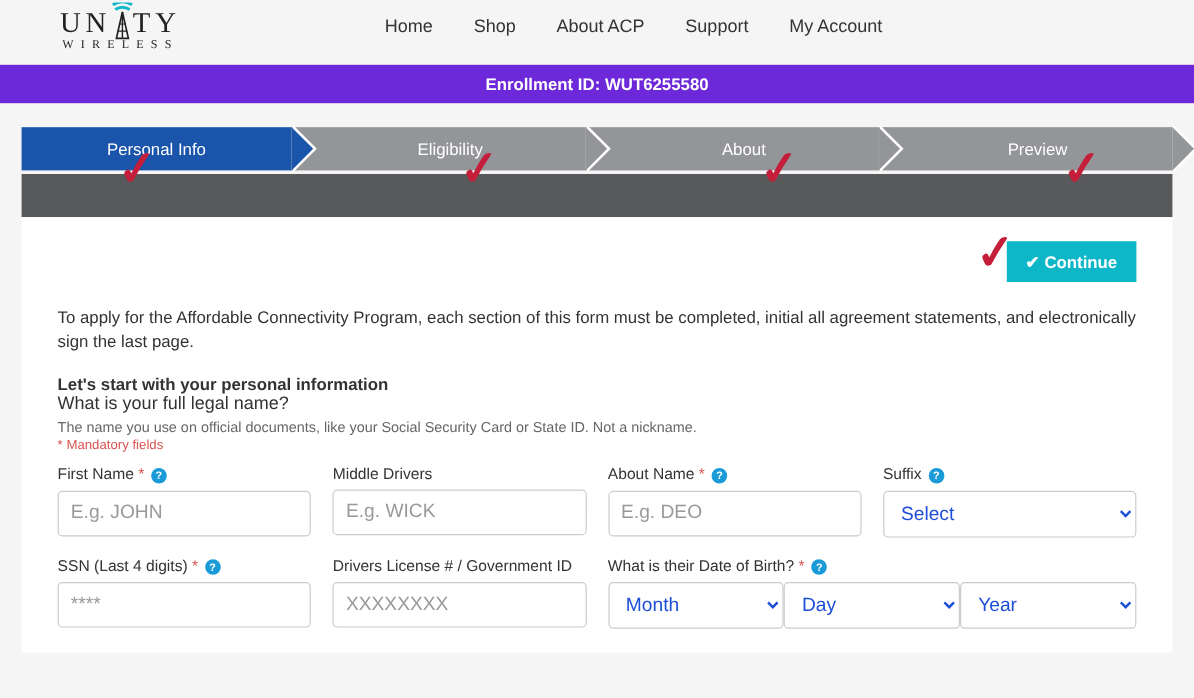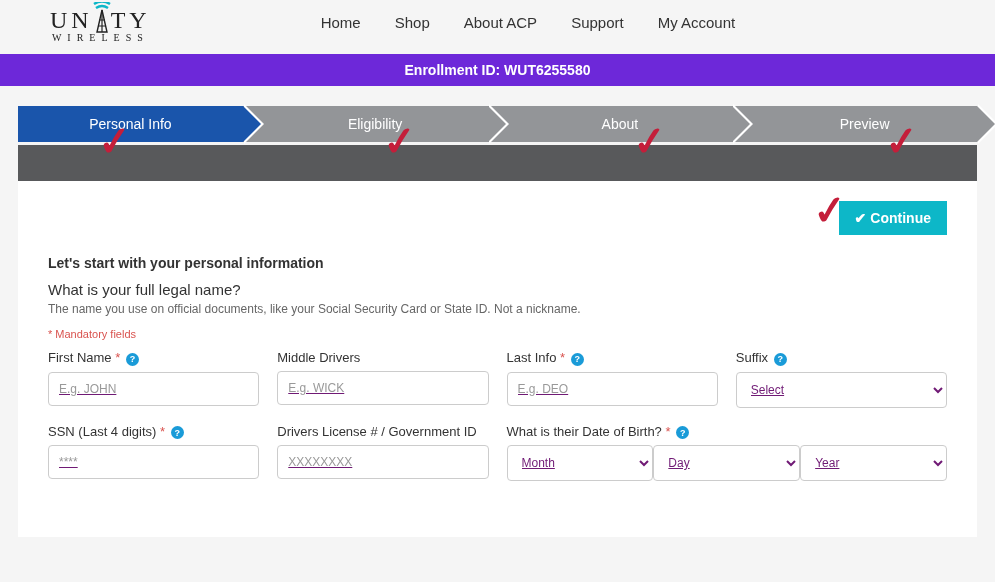--- a/index.html
+++ b/index.html
@@ -21,29 +21,29 @@
   .step-arrow-bg { position: absolute; right: -21px; top: -2px; width: 0; height: 0; border-top: 20px solid transparent; border-bottom: 20px solid transparent; border-left: 20px solid #fff; z-index: 1; }
   .step:first-child { padding-left: 0; }
   .step:not(:first-child) { padding-left: 20px; }
   .check-annot { position: absolute; font-size: 40px; color: #c41e3a; bottom: -22px; pointer-events: none; transform: rotate(-5deg); font-weight: bold;}
   .gray-bar { background: #58595b; height: 36px; margin-top: 3px; }
   .content { background: #fff; padding: 20px 30px 20px 30px; margin: 0 18px; min-height: 356px; }
   .continue-row { display: flex; justify-content: flex-end; margin-bottom: 20px; position: relative;}
   .continue-btn { background: #0db7c8; color: #fff; border: none; padding: 9px 16px; font-size: 14px; font-weight: 600; cursor: pointer; display:flex; align-items:center; gap:4px;}
   .continue-check-annot { position:absolute; right: 100px; top: -14px; color:#c41e3a; font-size:40px; transform:rotate(-5deg); font-weight:bold; pointer-events:none;}
   .intro { font-size: 14px; color: #333; margin-bottom: 18px; line-height: 1.4; }
-  .section-title { font-size: 14px; font-weight: 700; margin-bottom: 10px; }
+  .section-title { font-size: 14px; font-weight: 700; }
   .question { font-size: 15px; color: #333; margin-bottom: 4px; }
-  .hint { font-size: 12px; color: #666; margin-bottom: 12px; }
+  .hint { font-size: 12px; color: #666; margin-bottom: 2px; }
   .mandatory { font-size: 11px; color: #d9534f; margin-bottom: 10px; }
   .form-grid { display: grid; grid-template-columns: repeat(4, 1fr); gap: 18px; }
   .form-field label { font-size: 13px; color: #333; display: block; margin-bottom: 6px; }
   .req { color: #d9534f; }
   .help-icon { display:inline-flex; width:13px; height:13px; background:#1a9bd8; color:#fff; border-radius:50%; font-size:9px; align-items:center; justify-content:center; margin-left:2px; font-weight:bold;}
-  .form-field input, .form-field select { width: 100%; padding: 9px 10px; border: 1px solid #ccc; border-radius: 4px; font-size: 12px; color: #701a75; background:#fff;text-decoration:underline;}
+  .form-field input, .form-field select { width: 100%; padding: 9px 10px; border: 1px solid #ccc; border-radius: 4px; font-size: 16px; color: #1d4ed8; background:#fff;}
   .form-field input::placeholder { color: #999; }
   .dob-group { display:flex; }
   .dob-group select { flex:1;}
   .logo-tower { display:inline-block; vertical-align: bottom;}
 </style>
 </head>
 <body>
 
 <div class="top-header">
   <div class="logo">
@@ -104,39 +104,40 @@
 
 <div class="content">
   <div class="continue-row">
     <span class="continue-check-annot">✓</span>
     <button class="continue-btn">
       <span>✔</span>
       <span>Continue</span>
     </button>
   </div>
 
+  <p class="intro">To apply for the Affordable Connectivity Program, each section of this form must be completed, initial all agreement statements, and electronically sign the last page.</p>
   <p class="section-title">Let's start with your personal information</p>
   <p class="question">What is your full legal name?</p>
   <p class="hint">The name you use on official documents, like your Social Security Card or State ID. Not a nickname.</p>
   <p class="mandatory">* Mandatory fields</p>
 
   <div class="form-grid">
     <div class="form-field">
       <label>
         <span>First Name</span> <span class="req">*</span> <span class="help-icon">?</span>
       </label>
       <input type="text" placeholder="E.g. JOHN" style="">
     </div>
     <div class="form-field">
       <label>Middle Drivers</label>
       <input type="text" placeholder="E.g. WICK" style="">
     </div>
     <div class="form-field">
       <label>
-        <span>Last Info</span> <span class="req">*</span> <span class="help-icon">?</span>
+        <span>About Name</span> <span class="req">*</span> <span class="help-icon">?</span>
       </label>
       <input type="text" placeholder="E.g. DEO" style="">
     </div>
     <div class="form-field">
       <label>
         <span>Suffix</span> <span class="help-icon">?</span>
       </label>
       <select>
         <option>Select</option>
       </select>

